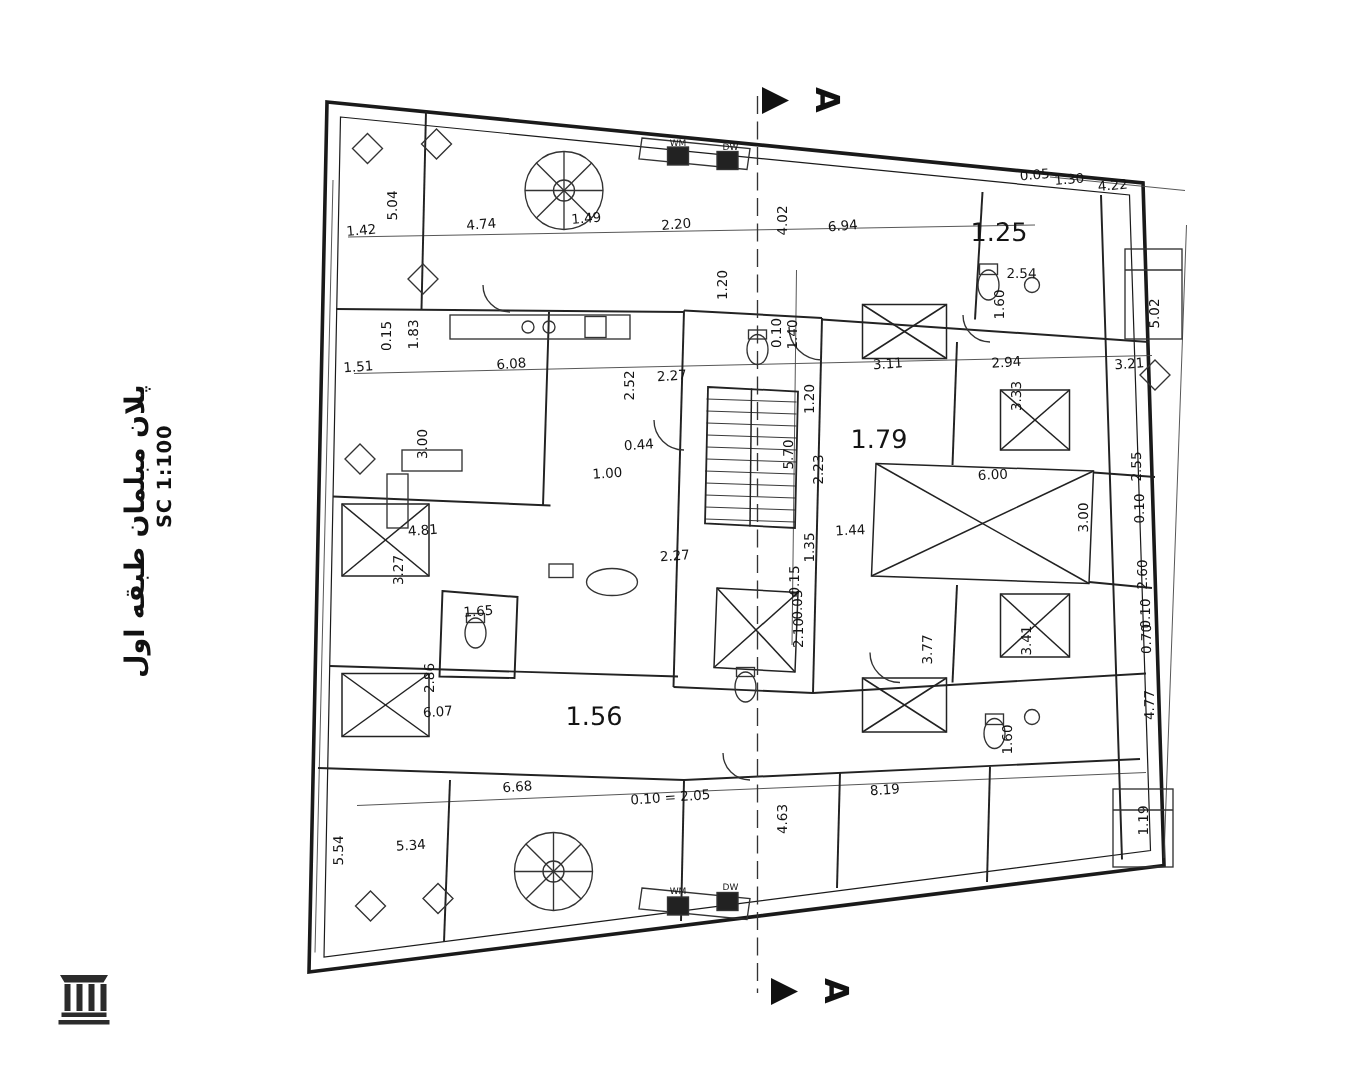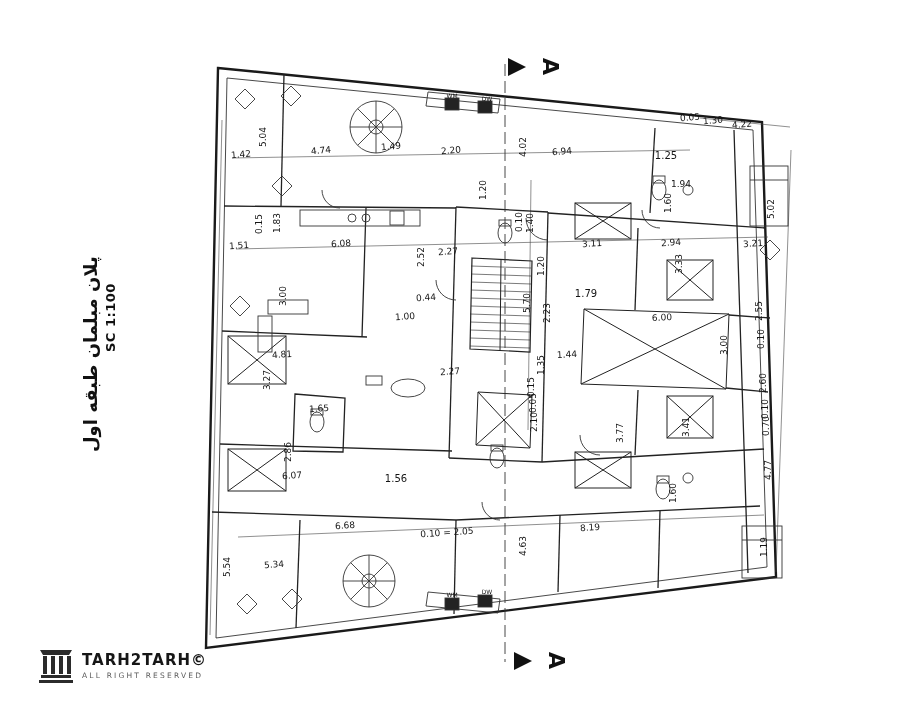--- a/index.html
+++ b/index.html
@@ -6,21 +6,21 @@
   body{
     width:900px;height:720px;position:relative;overflow:hidden;
     background:#ffffff;font-family:"DejaVu Sans", sans-serif;color:#1a1a1a;
   }
   #plan-svg{position:absolute;left:0;top:0;}
   #labels-layer{position:absolute;left:0;top:0;width:900px;height:720px;pointer-events:none;}
   .dim{
     position:absolute;font-size:9px;line-height:1;color:#141414;white-space:nowrap;
     font-family:"DejaVu Sans", sans-serif;
   }
-  .dim.lg{font-size:10px;}
+  .dim.lg{font-size:17px;}
   .dim.xs{font-size:6px;}
   .section-letter{
     position:absolute;font-size:22px;font-weight:bold;color:#111;
     transform:rotate(90deg);font-family:"DejaVu Sans", sans-serif;
   }
   .side-title{
     position:absolute;left:80px;top:452px;transform:rotate(-90deg);transform-origin:0 0;
     font-size:18px;font-weight:bold;white-space:nowrap;direction:rtl;color:#111;
   }
   .side-scale{
@@ -210,21 +210,21 @@
     <span class="dim" style="left: 263px; top: 137px; transform: translate(-50%, -50%) rotate(-90deg);">5.04</span>
     <span class="dim" style="left: 321px; top: 151px; transform: translate(-50%, -50%) rotate(-5deg);">4.74</span>
     <span class="dim" style="left: 391px; top: 147px; transform: translate(-50%, -50%) rotate(-5deg);">1.49</span>
     <span class="dim" style="left: 451px; top: 151px; transform: translate(-50%, -50%) rotate(-5deg);">2.20</span>
     <span class="dim" style="left: 523px; top: 147px; transform: translate(-50%, -50%) rotate(-90deg);">4.02</span>
     <span class="dim" style="left: 562px; top: 152px; transform: translate(-50%, -50%) rotate(-5deg);">6.94</span>
     <span class="dim lg" style="left: 666px; top: 156px; transform: translate(-50%, -50%) rotate(0deg);">1.25</span>
     <span class="dim" style="left: 690px; top: 118px; transform: translate(-50%, -50%) rotate(-5deg);">0.05</span>
     <span class="dim" style="left: 713px; top: 121px; transform: translate(-50%, -50%) rotate(-5deg);">1.30</span>
     <span class="dim" style="left: 742px; top: 125px; transform: translate(-50%, -50%) rotate(-5deg);">4.22</span>
-    <span class="dim" style="left: 681px; top: 184px; transform: translate(-50%, -50%) rotate(0deg);">1.94</span>
+    <span class="dim" style="left: 681px; top: 184px; transform: translate(-50%, -50%) rotate(0deg);">2.54</span>
     <span class="dim" style="left: 668px; top: 203px; transform: translate(-50%, -50%) rotate(-90deg);">1.60</span>
     <span class="dim" style="left: 771px; top: 209px; transform: translate(-50%, -50%) rotate(-90deg);">5.02</span>
     <span class="dim" style="left: 259px; top: 224px; transform: translate(-50%, -50%) rotate(-90deg);">0.15</span>
     <span class="dim" style="left: 277px; top: 223px; transform: translate(-50%, -50%) rotate(-90deg);">1.83</span>
     <span class="dim" style="left: 239px; top: 246px; transform: translate(-50%, -50%) rotate(-4deg);">1.51</span>
     <span class="dim" style="left: 341px; top: 244px; transform: translate(-50%, -50%) rotate(-4deg);">6.08</span>
     <span class="dim" style="left: 421px; top: 257px; transform: translate(-50%, -50%) rotate(-90deg);">2.52</span>
     <span class="dim" style="left: 448px; top: 252px; transform: translate(-50%, -50%) rotate(-4deg);">2.27</span>
     <span class="dim" style="left: 519px; top: 222px; transform: translate(-50%, -50%) rotate(-90deg);">0.10</span>
     <span class="dim" style="left: 530px; top: 223px; transform: translate(-50%, -50%) rotate(-90deg);">1.40</span>
@@ -285,17 +285,13 @@
 <div class="logo">
   <svg width="40" height="42" viewBox="0 0 40 42">
     <polygon points="4,6 36,6 33,11 7,11" fill="#2b2b2b"></polygon>
     <rect x="7" y="12" width="4" height="18" fill="#2b2b2b"></rect>
     <rect x="15" y="12" width="4" height="18" fill="#2b2b2b"></rect>
     <rect x="23" y="12" width="4" height="18" fill="#2b2b2b"></rect>
     <rect x="31" y="12" width="4" height="18" fill="#2b2b2b"></rect>
     <rect x="5" y="31" width="30" height="3" fill="#2b2b2b"></rect>
     <rect x="3" y="36" width="34" height="3" fill="#2b2b2b"></rect>
   </svg>
-  <div class="txt">
-    <span class="brand">TARH2TARH©</span>
-    <span class="tagline">ALL RIGHT RESERVED</span>
-  </div>
 </div>
 
 </body></html>

